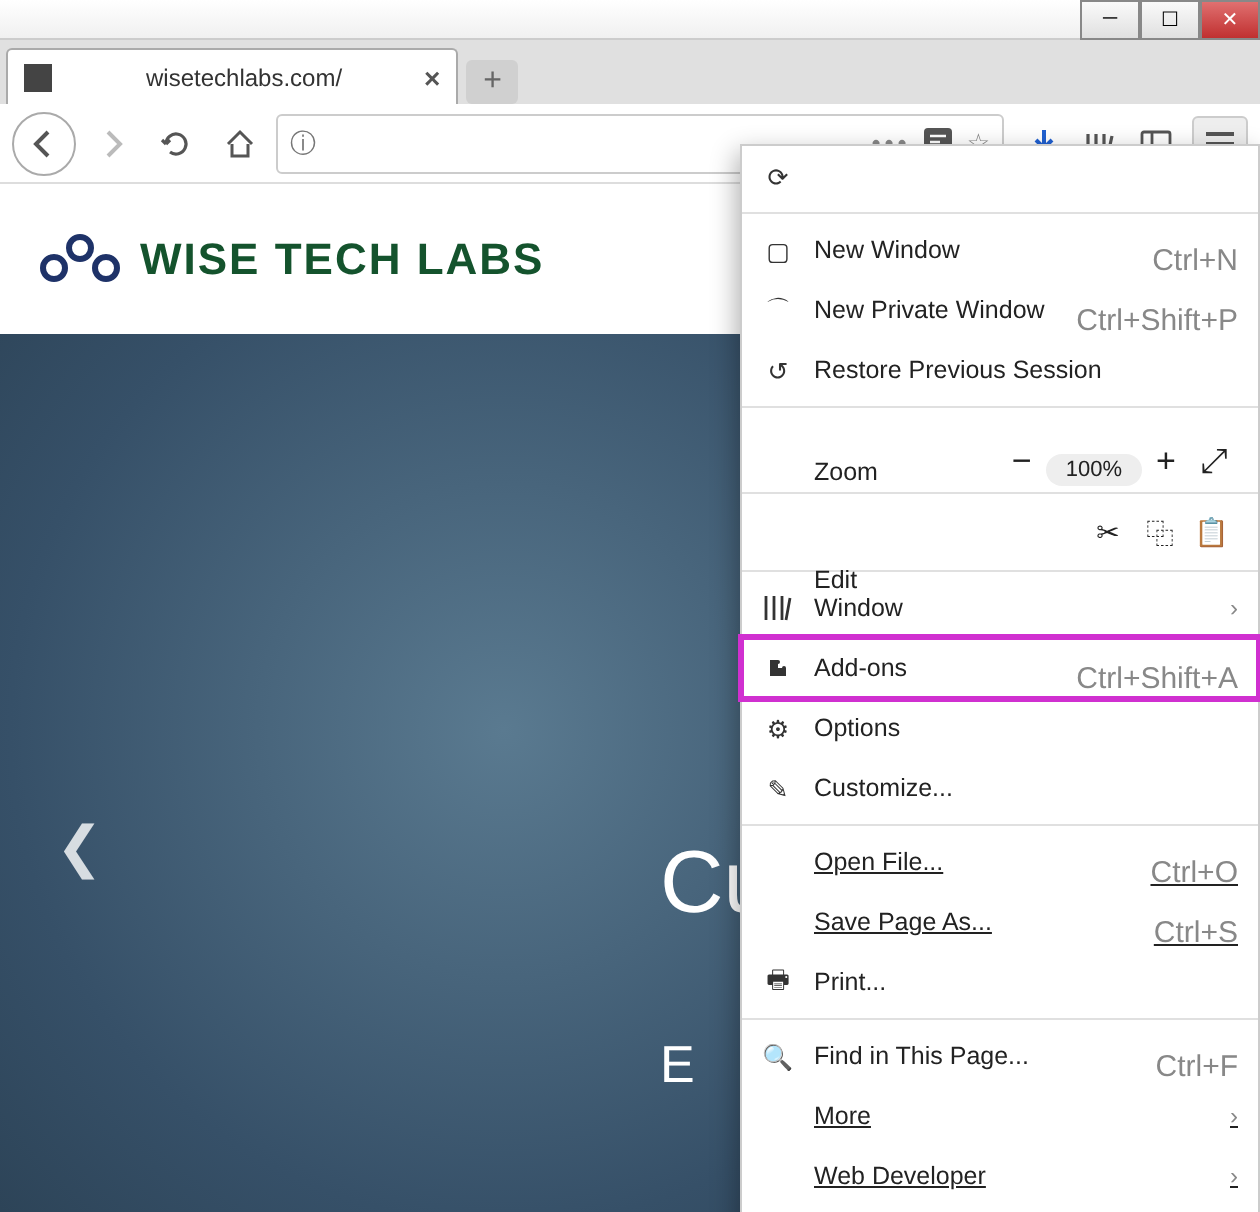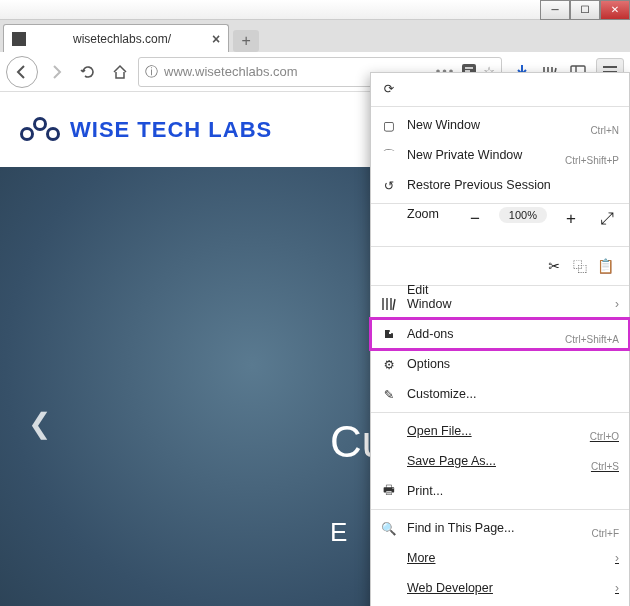--- a/index.html
+++ b/index.html
@@ -27,41 +27,41 @@
 .urlbar { flex: 1; height: 30px; border: 1px solid #ccc; border-radius: 3px; display: flex; align-items: center; padding: 0 6px; gap: 6px; color: #888; font-size: 13px; }
 .urlbar .info { color: #777; }
 .right-icons { display: flex; align-items: center; gap: 8px; margin-left: 6px; }
 .ri { width: 20px; height: 20px; display: flex; align-items: center; justify-content: center; color: #555; }
 .download { color: #2060d0; }
 .hamburger { width: 28px; height: 28px; display: flex; align-items: center; justify-content: center; background: #eee; border: 1px solid #ccc; border-radius: 3px; }
 
 
 .page { position: relative; height: 514px; overflow: hidden; }
 .logo-band { background: #fff; padding: 18px 20px; height: 75px; display: flex; align-items: center; }
-.logo { display: flex; align-items: center; gap: 10px; color: #1d4ed8; font-weight: 700; font-size: 22px; letter-spacing: 1px; }
+.logo { display: flex; align-items: center; gap: 10px; color: #14532d; font-weight: 700; font-size: 22px; letter-spacing: 1px; }
 .logo .mark { position: relative; width: 40px; height: 26px; }
 .logo .mark span { position: absolute; width: 14px; height: 14px; border: 3px solid #1e3268; border-radius: 50%; }
 .logo .mark .c1 { left: 0; top: 10px; }
 .logo .mark .c2 { left: 13px; top: 0; }
 .logo .mark .c3 { left: 26px; top: 10px; }
 .hero { width: 100%; height: 440px; background: radial-gradient(circle at 40% 45%, #5a7a90 0%, #365068 55%, #243848 100%); position: relative; }
 .hero .carousel-prev { position: absolute; left: 28px; top: 240px; color: rgba(255,255,255,0.8); font-size: 28px; }
 .hero .h1 { position: absolute; left: 330px; top: 250px; color: #fff; font-size: 44px; font-weight: 300; }
 .hero .h2 { position: absolute; left: 330px; top: 350px; color: #fff; font-size: 26px; font-weight: 300; }
 
 
 .menu { position: absolute; top: 72px; right: 0; width: 260px; background: #fff; border: 1px solid #ccc; box-shadow: -2px 4px 12px rgba(0,0,0,0.3); font-size: 12.5px; color: #222; }
 .menu .row { display: flex; align-items: center; height: 30px; padding: 0 10px; gap: 10px; }
 .menu .ic { width: 16px; height: 16px; display: flex; align-items: center; justify-content: center; color: #333; flex-shrink: 0; }
 .menu .label { flex: 1; }
-.menu .shortcut { color: #888; font-size: 10px; margin-top: 10px; }
+.menu .shortcut { color: #888; font-size: 15px; margin-top: 10px; }
 .menu .chev { color: #888; font-size: 12px; }
 .menu .sep { height: 1px; background: #e0e0e0; margin: 3px 0; }
 .menu .noicon { padding-left: 36px; text-decoration: underline; }
-.menu .zoomrow { display: flex; align-items: flex-start; height: 36px; padding: 0 10px; gap: 12px; }
+.menu .zoomrow { display: flex; align-items: flex-end; height: 36px; padding: 0 10px; gap: 0; }
 .menu .zoomrow .label { flex: 1; padding-left: 26px; }
 .menu .zb { width: 24px; height: 24px; display: flex; align-items: center; justify-content: center; font-size: 17px; }
 .menu .zpct { background: #eee; border-radius: 10px; padding: 2px 10px; font-size: 11px; }
 .menu .editrow { display: flex; align-items: center; height: 32px; padding: 0 10px; }
 .menu .editrow .label { flex: 1; padding-left: 26px; margin-top: 48px; }
 .menu .eb { width: 26px; height: 22px; display: flex; align-items: center; justify-content: center; font-size: 14px; }
 .menu .highlight { outline: 3px solid #d030d0; outline-offset: -1px; }
 </style>
 </head>
 <body>
@@ -98,21 +98,20 @@
           <path d="M3 8a5 5 0 1 1 2 4 M3 8l-2-2 M3 8l2-2" fill="none" stroke="#555" stroke-width="1.6"></path>
         </svg>
     </div>
     <div class="nav-btn">
       <svg viewBox="0 0 16 16">
           <path d="M2 8 L8 2 L14 8 M4 8v6h8V8" fill="none" stroke="#555" stroke-width="1.5"></path>
         </svg>
     </div>
     <div class="urlbar">
       <span class="info">ⓘ</span>
-      <span>www.wisetechlabs.com</span>
       <span style="margin-left:auto;letter-spacing:2px;">•••</span>
       <span><svg width="16" height="14">
             <rect x="1" y="1" width="14" height="12" rx="2" fill="#555"></rect>
             <path d="M4 5h8M4 8h5" stroke="#fff" stroke-width="1.3"></path>
           </svg></span>
       <span>☆</span>
     </div>
     <div class="right-icons">
       <div class="ri download">
         <svg width="16" height="16">

